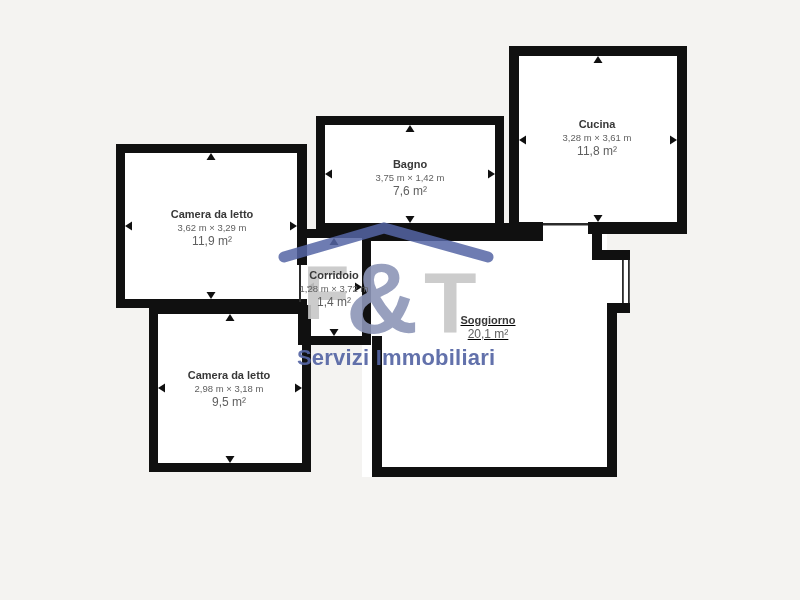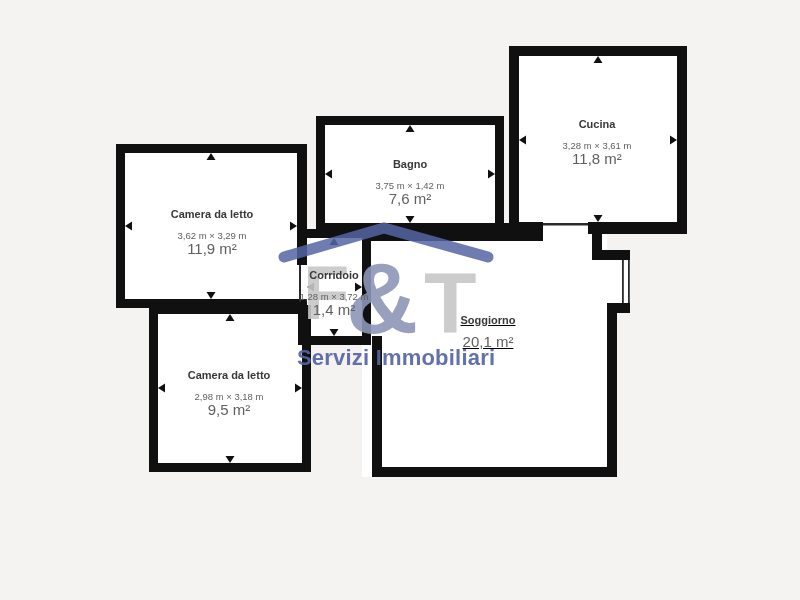--- a/index.html
+++ b/index.html
@@ -13,22 +13,22 @@
 
   
   .room-label {
     position: absolute;
     transform: translateX(-50%);
     text-align: center;
     z-index: 30;
     white-space: nowrap;
   }
   .room-name  { font-size: 11px; font-weight: bold; color: #383838; line-height: 13px; }
-  .room-dims  { font-size: 9.5px; color: #5f5f5f; line-height: 12px; margin-top: 9px; }
-  .room-area  { font-size: 15px; color: #5f5f5f; line-height: 12px; margin-top: 1px; }
+  .room-dims  { font-size: 9.5px; color: #5f5f5f; line-height: 12px; margin-top: 1px; }
+  .room-area  { font-size: 12px; color: #5f5f5f; line-height: 12px; margin-top: 1px; }
 
   
   .wm-letter {
     position: absolute;
     font-weight: bold;
     line-height: 1;
     z-index: 20;
     opacity: 0.9;
   }
   .wm-f { left: 303px; top: 255px; font-size: 76px; }

